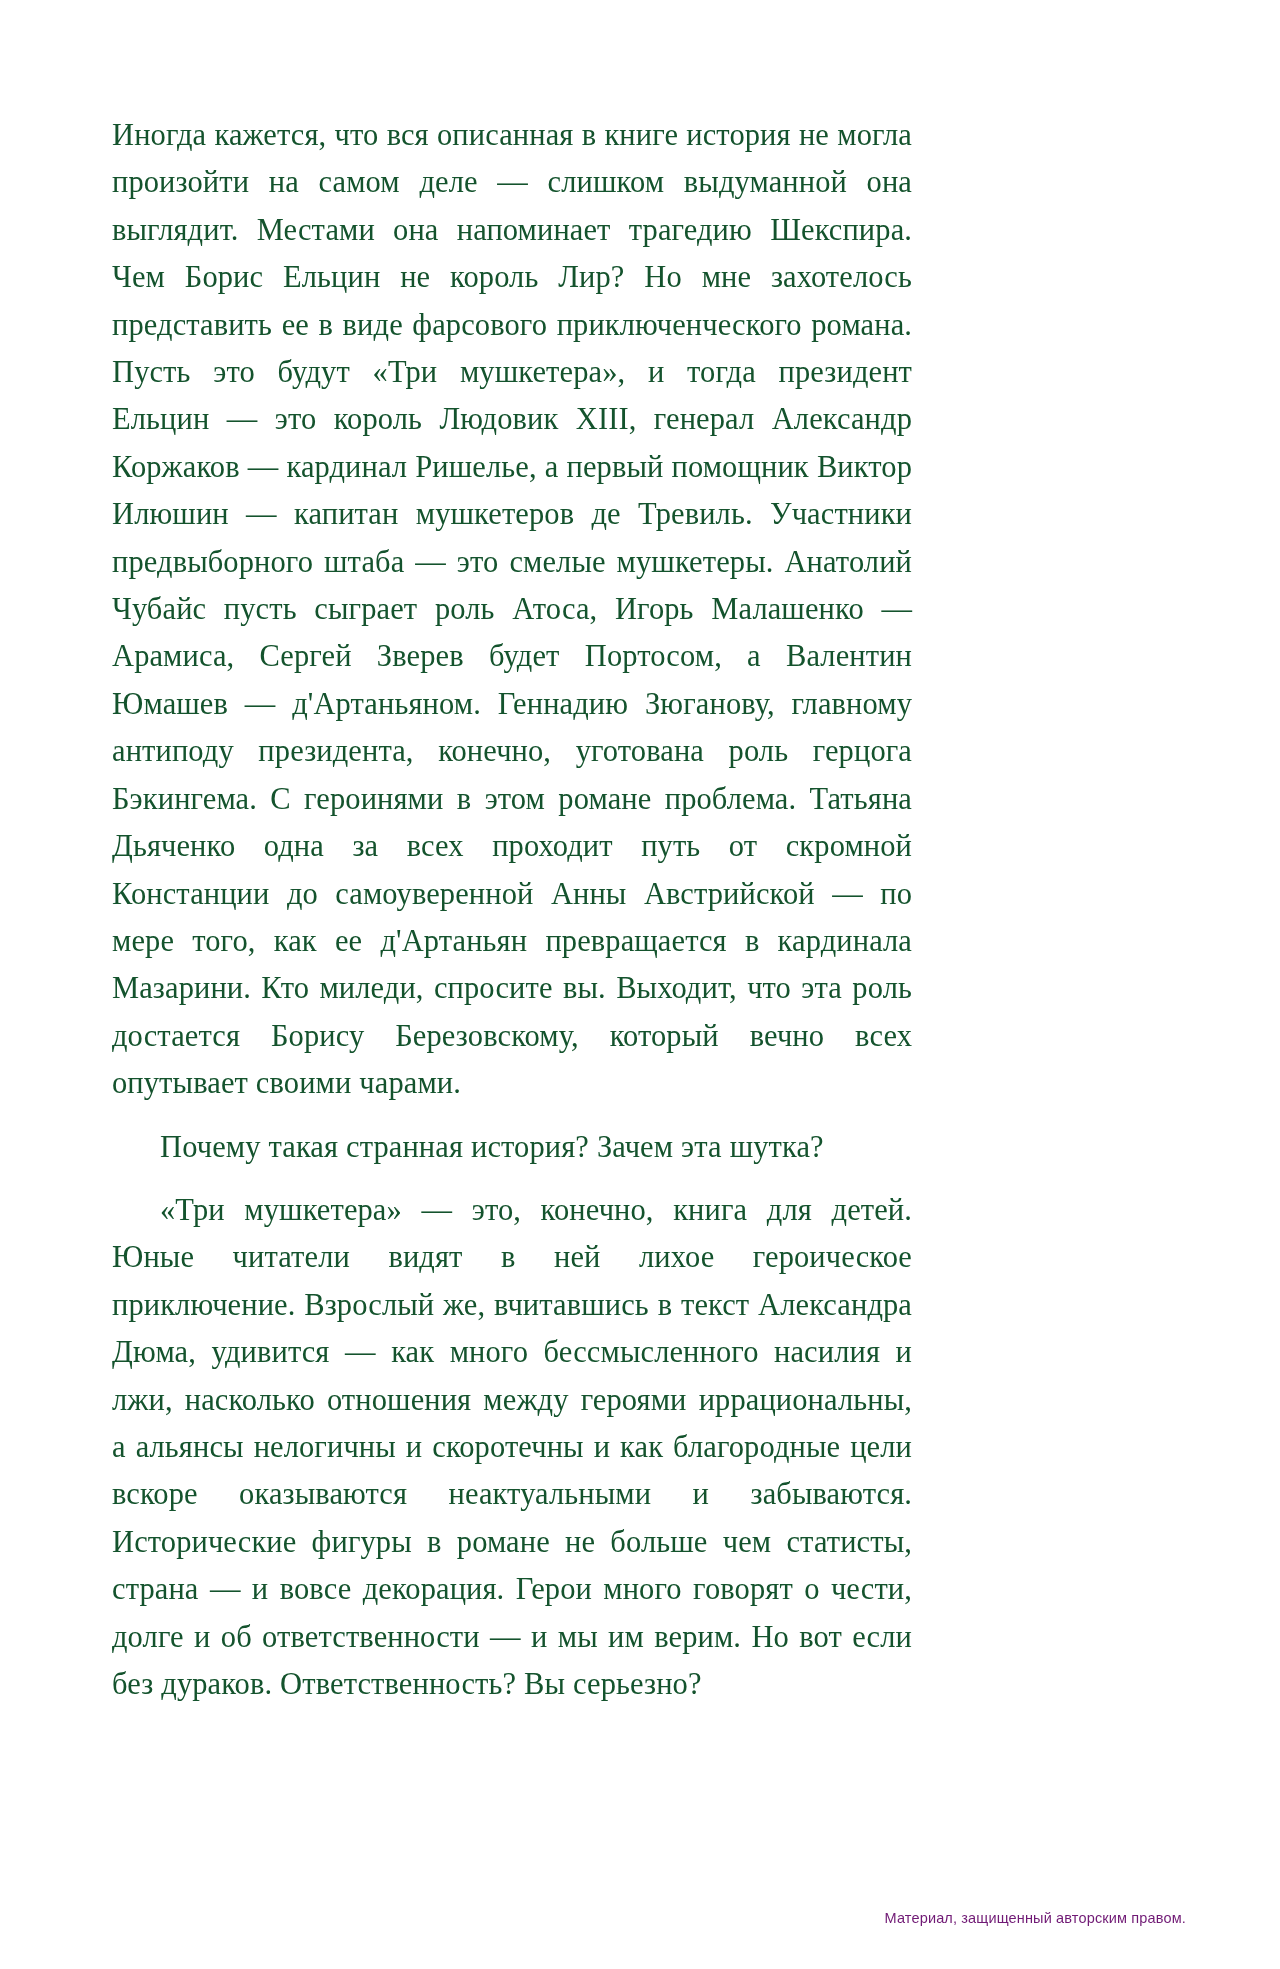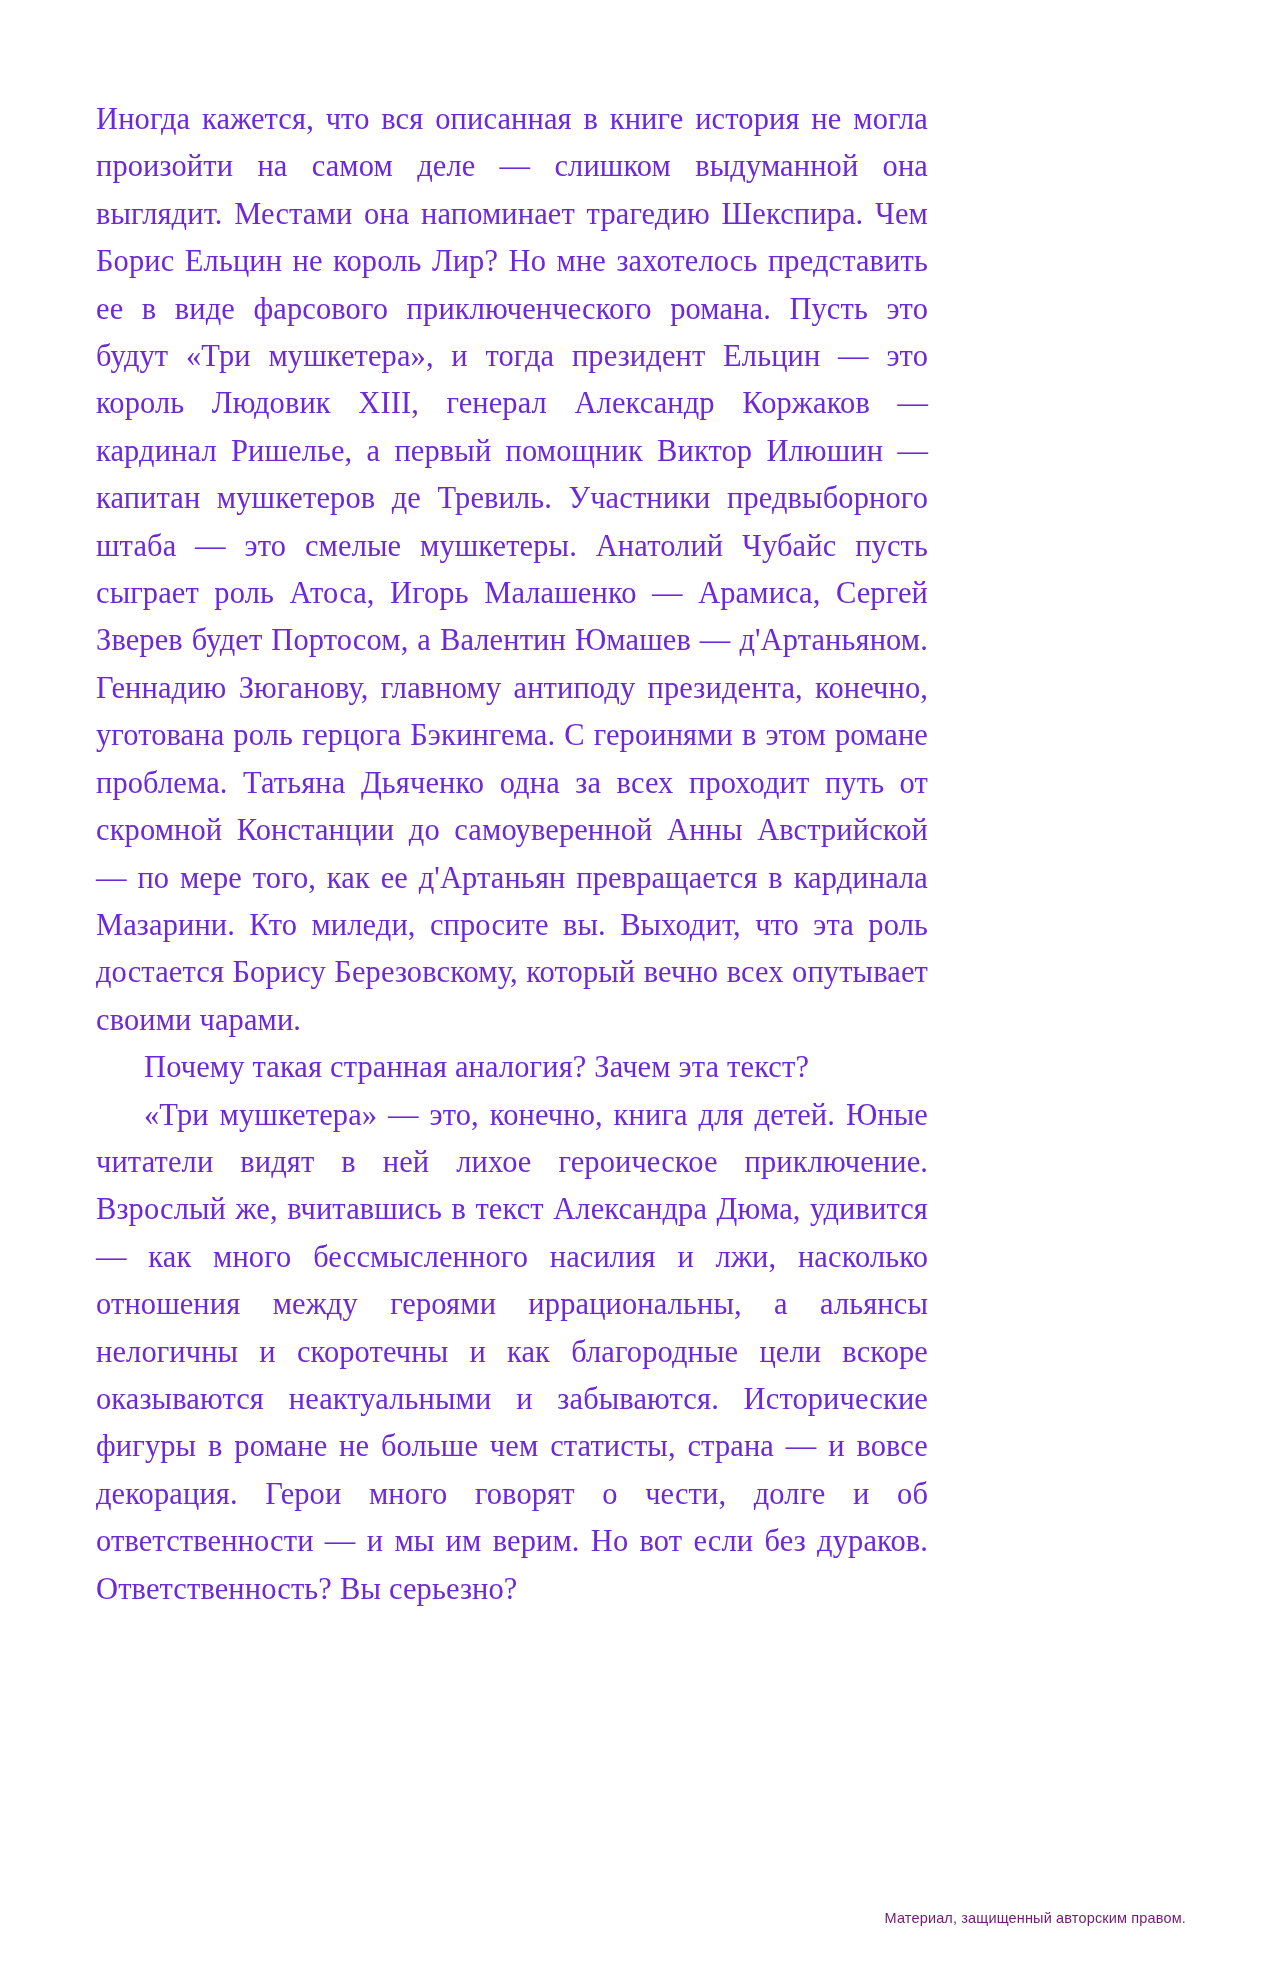--- a/index.html
+++ b/index.html
@@ -27,28 +27,28 @@
   }
 
   .text-column {
     position: absolute;
     left: 96px;
     top: 96px;
     width: 832px;
   }
 
   .para {
-    margin: 0;
+    margin: 16px;
     font-size: 30.5px;
     line-height: 47.4px;
     text-align: justify;
     text-justify: inter-word;
     letter-spacing: 0.1px;
     word-spacing: 0.2px;
-    color: #6d28d9;
+    color: #14532d;
     hyphens: none;
   }
 
   .para.first {
     text-indent: 0;
   }
 
   .para.indented {
     text-indent: 48px;
   }
@@ -77,21 +77,21 @@
 </style>
 </head>
 <body>
 
 <div class="page">
 
   <div class="text-column">
 
     <p class="para first no-stretch">Иногда кажется, что вся описанная в книге история не могла произойти на самом деле — слишком выдуманной она выглядит. Местами она напоминает трагедию Шекспира. Чем Борис Ельцин не король Лир? Но мне захотелось представить ее в виде фарсового приключенческого романа. Пусть это будут «Три мушкетера», и тогда президент Ельцин — это король Людовик XIII, генерал Александр Коржаков — кардинал Ришелье, а первый помощник Виктор Илюшин — капитан мушкетеров де Тревиль. Участники предвыборного штаба — это смелые мушкетеры. Анатолий Чубайс пусть сыграет роль Атоса, Игорь Малашенко — Арамиса, Сергей Зверев будет Портосом, а Валентин Юмашев — д'Артаньяном. Геннадию Зюганову, главному антиподу президента, конечно, уготована роль герцога Бэкингема. С героинями в этом романе проблема. Татьяна Дьяченко одна за всех проходит путь от скромной Констанции до самоуверенной Анны Австрийской — по мере того, как ее д'Артаньян превращается в кардинала Мазарини. Кто миледи, спросите вы. Выходит, что эта роль достается Борису Березовскому, который вечно всех опутывает своими чарами.</p>
 
-    <p class="para indented no-stretch">Почему такая странная аналогия? Зачем эта текст?</p>
+    <p class="para indented no-stretch">Почему такая странная история? Зачем эта шутка?</p>
 
     <p class="para indented no-stretch">«Три мушкетера» — это, конечно, книга для детей. Юные читатели видят в ней лихое героическое приключение. Взрослый же, вчитавшись в текст Александра Дюма, удивится — как много бессмысленного насилия и лжи, насколько отношения между героями иррациональны, а альянсы нелогичны и скоротечны и как благородные цели вскоре оказываются неактуальными и забываются. Исторические фигуры в романе не больше чем статисты, страна — и вовсе декорация. Герои много говорят о чести, долге и об ответственности — и мы им верим. Но вот если без дураков. Ответственность? Вы серьезно?</p>
 
   </div>
 
   <div class="copyright">Материал, защищенный авторским правом.</div>
 
 </div>
 
 </body></html>

